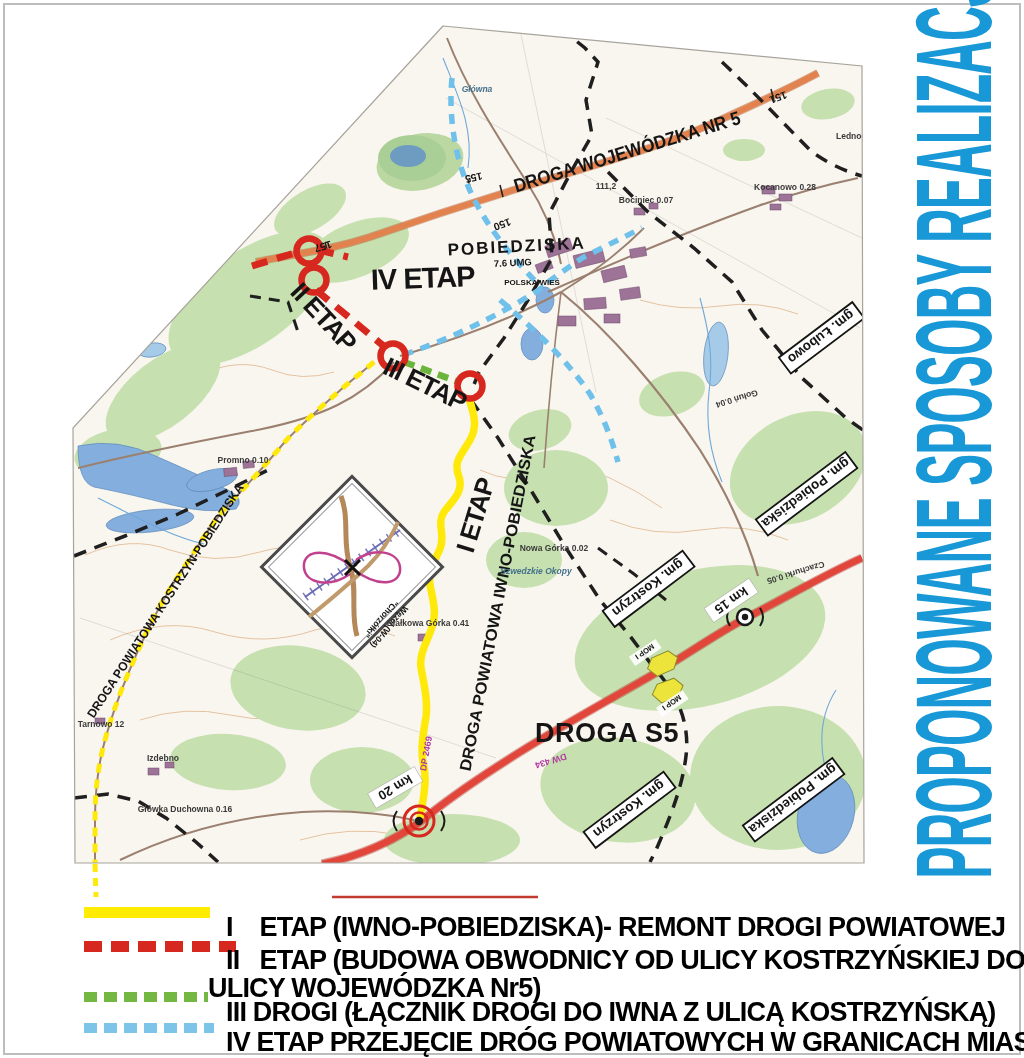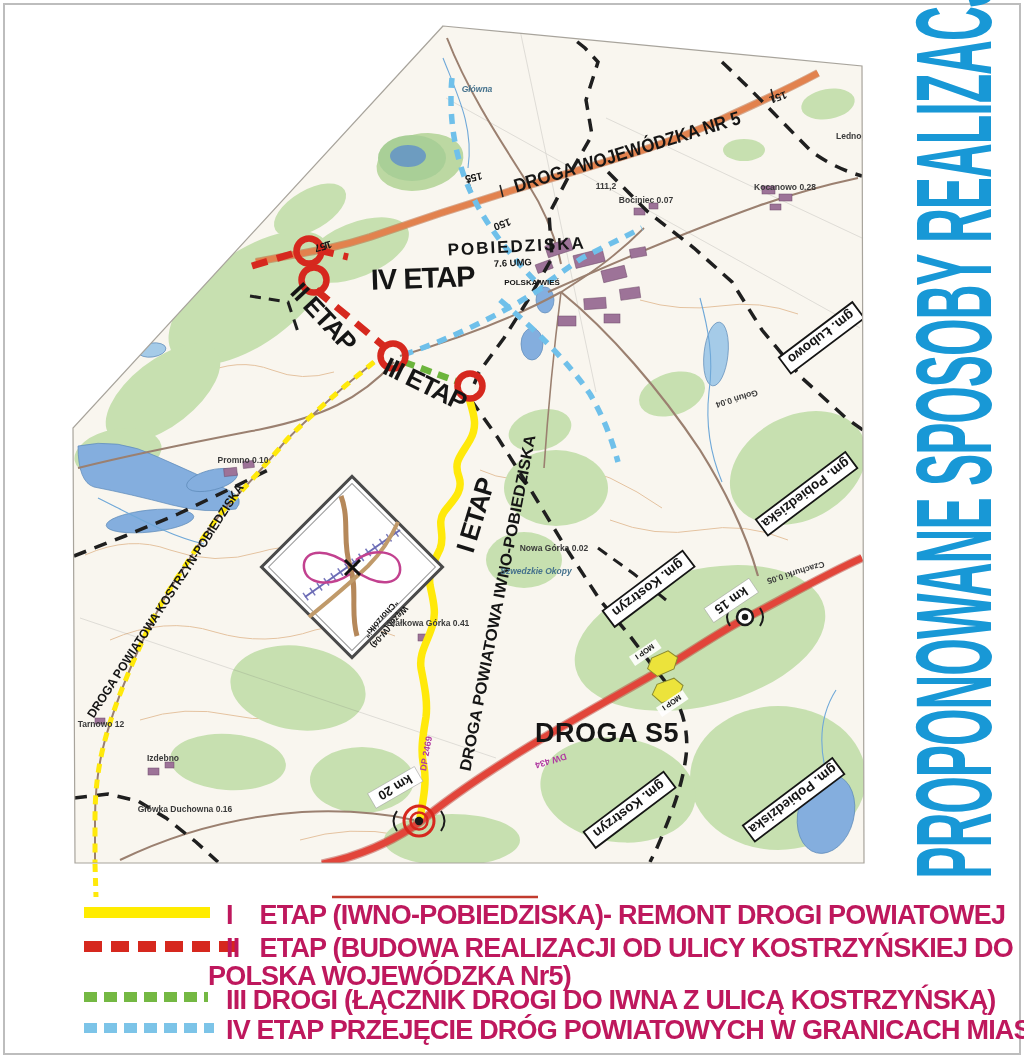--- a/index.html
+++ b/index.html
@@ -14,21 +14,21 @@
     transform:rotate(-90deg);transform-origin:center;
     text-align:center;line-height:104px;white-space:nowrap;
   }
   .vtitle span{
     display:inline-block;transform:scale(1.05,2.35);transform-origin:center;
     font-weight:bold;font-size:46px;letter-spacing:-1px;color:#1898d6;
   }
   
   .legend-text{
     position:absolute;font-weight:bold;font-size:27px;letter-spacing:-0.8px;
-    color:#be185d;white-space:pre;
+    color:#000000;white-space:pre;margin-top:12px;
   }
   .sw{position:absolute;}
   .sw-yellow{left:84px;top:907px;width:126px;height:11px;background:#ffec00;}
   .sw-red{left:84px;top:941px;width:152px;height:11px;
     background:repeating-linear-gradient(90deg,#d6281e 0 18px,transparent 18px 27px);}
   .sw-green{left:84px;top:992px;width:124px;height:10px;
     background:repeating-linear-gradient(90deg,#74b843 0 13px,transparent 13px 20px);}
   .sw-blue{left:84px;top:1023px;width:130px;height:10px;
     background:repeating-linear-gradient(90deg,#7cc4e8 0 13px,transparent 13px 20px);}
   svg text{font-family:"Liberation Sans",sans-serif;font-weight:bold;fill:#151515;}
@@ -314,17 +314,17 @@
   <span>PROPONOWANE SPOSOBY REALIZACJI</span>
 </div>
 
 <div>
   <div class="sw sw-yellow"></div>
   <div class="sw sw-red"></div>
   <div class="sw sw-green"></div>
   <div class="sw sw-blue"></div>
 
   <div class="legend-text" style="left:226px;top:900px;">I    ETAP (IWNO-POBIEDZISKA)- REMONT DROGI POWIATOWEJ</div>
-  <div class="legend-text" style="left:226px;top:933px;">II   ETAP (BUDOWA REALIZACJI OD ULICY KOSTRZYŃSKIEJ DO</div>
-  <div class="legend-text" style="left:208px;top:961px;">POLSKA WOJEWÓDZKA Nr5)</div>
+  <div class="legend-text" style="left:226px;top:933px;">II   ETAP (BUDOWA OBWODNICY OD ULICY KOSTRZYŃSKIEJ DO</div>
+  <div class="legend-text" style="left:208px;top:961px;">ULICY WOJEWÓDZKA Nr5)</div>
   <div class="legend-text" style="left:226px;top:985px;">III DROGI (ŁĄCZNIK DROGI DO IWNA Z ULICĄ KOSTRZYŃSKĄ)</div>
   <div class="legend-text" style="left:226px;top:1015px;">IV ETAP PRZEJĘCIE DRÓG POWIATOWYCH W GRANICACH MIASTA</div>
 </div>
 
 </body></html>

